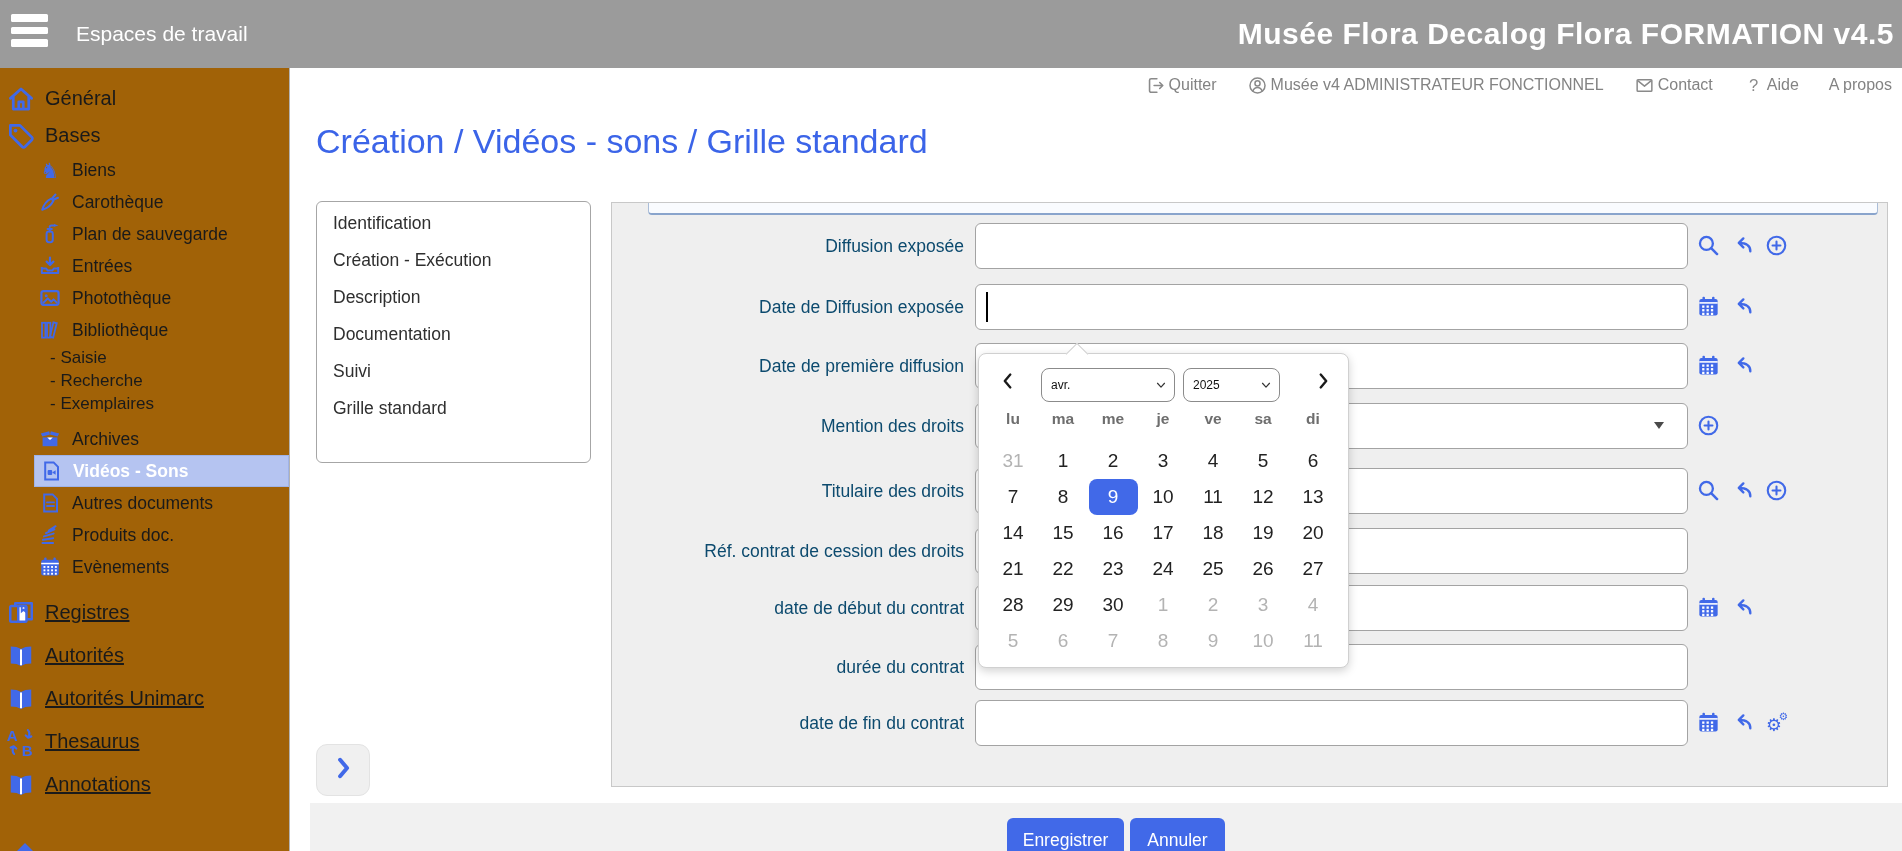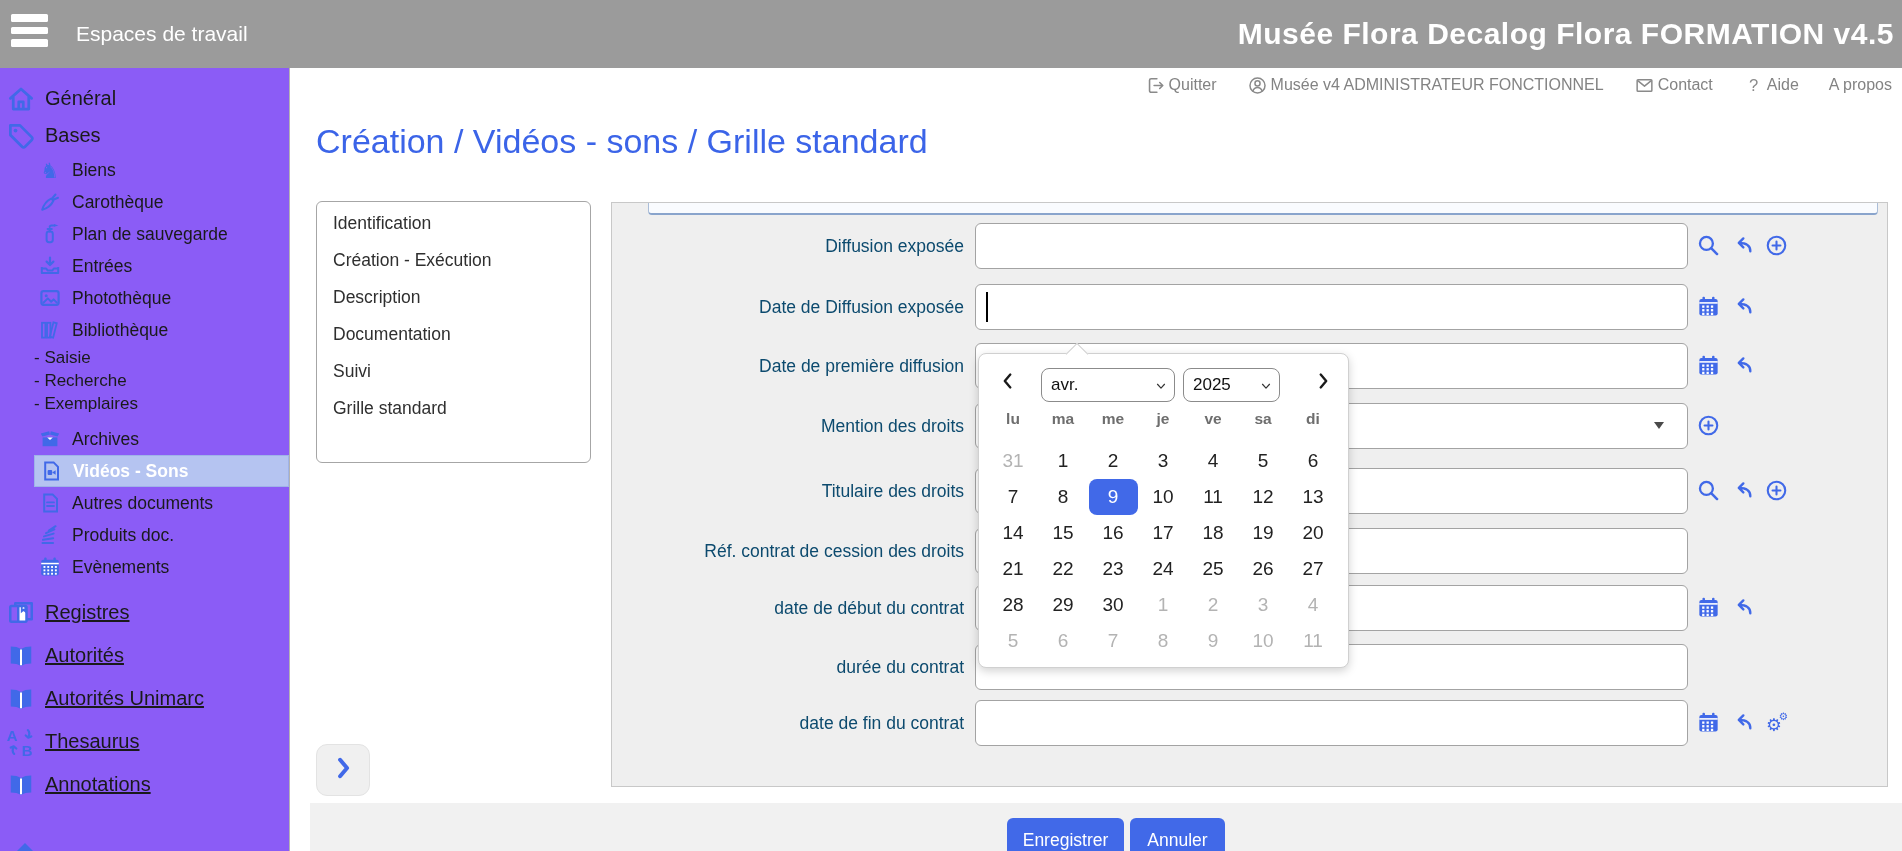--- a/index.html
+++ b/index.html
@@ -12,27 +12,27 @@
   .ws-label{position:absolute;left:76px;top:0;height:68px;line-height:68px;color:#fff;font-size:21px;}
   .app-title{position:absolute;right:8px;top:0;height:68px;line-height:68px;color:#fff;
              font-size:30px;font-weight:bold;letter-spacing:.5px;white-space:nowrap;}
   
   .hdr{position:absolute;left:290px;top:68px;width:1612px;height:34px;display:flex;
        justify-content:flex-end;align-items:center;gap:30px;padding-right:10px;box-sizing:border-box;
        color:#838383;font-size:16px;}
   .hlink{display:flex;align-items:center;gap:3px;white-space:nowrap;cursor:pointer;}
   .hic{display:inline-flex;align-items:center;}
   
-  .sidebar{position:absolute;left:0;top:68px;width:290px;height:783px;background:#8b5cf6;
+  .sidebar{position:absolute;left:0;top:68px;width:290px;height:783px;background:#a16207;
            border-right:1px solid #b3b3b3;box-sizing:border-box;padding-top:12px;}
   .sb-item{display:flex;align-items:center;cursor:pointer;color:#1a1a1a;white-space:nowrap;}
   .sb-item.lvl1{height:37px;margin-left:6px;font-size:20px;gap:9px;}
   .sb-item.lvl1b{height:43px;text-decoration:underline;}
   .sb-item.lvl2{height:32px;margin-left:34px;font-size:17.5px;gap:10px;padding-left:4px;}
-  .sb-item.lvl3{height:23px;margin-left:34px;font-size:17px;}
+  .sb-item.lvl3{height:23px;margin-left:50px;font-size:17px;}
   .sb-item.gap-top{margin-top:8px;}
   .sb-item.sel{background:#b5c4f1;color:#fff;font-weight:bold;border:1px solid #9fb3e8;box-sizing:border-box;}
   .sb-ic{display:inline-flex;align-items:center;justify-content:center;}
   .sb-partial{position:absolute;left:17px;top:843px;width:0;height:0;
               border-left:8px solid transparent;border-right:8px solid transparent;
               border-bottom:8px solid #4169e8;}
   
   .page-title{position:absolute;left:316px;top:122px;font-size:34px;color:#3b64e8;white-space:nowrap;}
   
   .tabpanel{position:absolute;left:316px;top:201px;width:275px;height:262px;background:#fff;
@@ -63,21 +63,21 @@
   .txt-caret{position:absolute;left:374px;top:8px;width:1.5px;height:30px;background:#000;}
   
   .datepicker{position:absolute;left:978px;top:353px;width:369px;height:313px;background:#fff;
               border:1px solid #d0d0d0;border-radius:8px;box-shadow:0 3px 10px rgba(0,0,0,.18);z-index:40;}
   .dp-arrow{position:absolute;left:90px;top:-8.5px;width:15px;height:15px;background:#fff;
             border-left:1px solid #d0d0d0;border-top:1px solid #d0d0d0;transform:rotate(45deg);}
   .dp-nav{position:absolute;top:16px;cursor:pointer;}
   .dp-prev{left:18px;}
   .dp-next{right:14px;}
   .dp-sel{position:absolute;top:14px;height:34px;border:1px solid #8b8b8b;border-radius:8px;
-          background:#fff;box-sizing:border-box;font-size:17px;color:#111;cursor:pointer;}
+          background:#fff;box-sizing:border-box;font-size:12px;color:#111;cursor:pointer;}
   .dp-sel .dp-sel-txt{position:absolute;left:9px;top:0;line-height:32px;}
   .dp-sel .dp-sel-ic{position:absolute;right:6px;top:9px;}
   .dp-month{left:62px;width:134px;}
   .dp-year{left:204px;width:97px;}
   .dp-wk{position:absolute;left:9px;top:52px;display:grid;grid-template-columns:repeat(7,50px);
          height:26px;line-height:26px;text-align:center;font-size:15.5px;font-weight:bold;color:#6e6e6e;}
   .dp-grid{position:absolute;left:9px;top:89px;display:grid;grid-template-columns:repeat(7,50px);
            grid-auto-rows:36px;text-align:center;font-size:19px;color:#222;}
   .dp-grid .cell{line-height:36px;cursor:pointer;}
   .dp-grid .cell.muted{color:#b3b3b3;}

